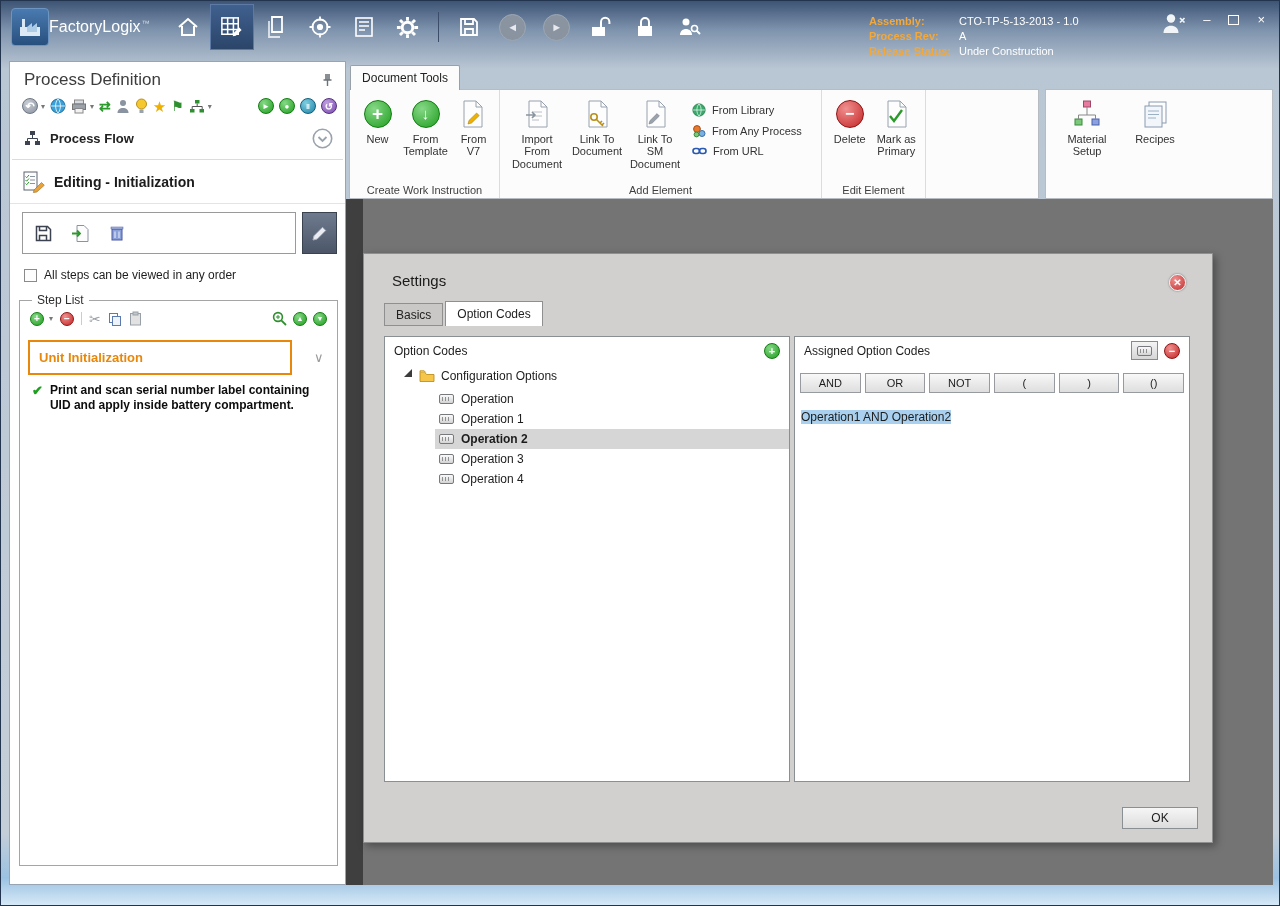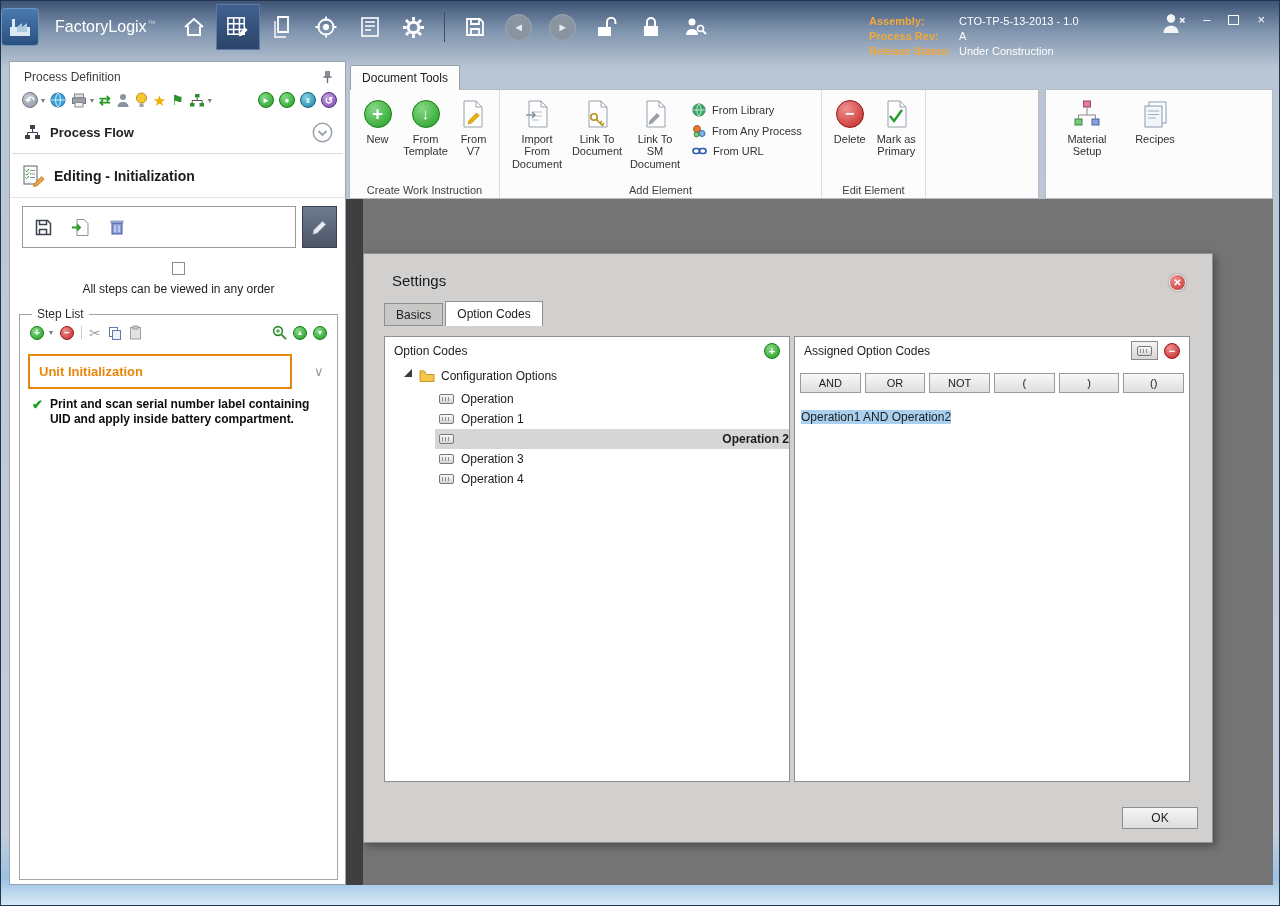--- a/index.html
+++ b/index.html
@@ -7,21 +7,21 @@
   body { font-family:"Liberation Sans", sans-serif; }
 
   .window{position:relative;width:1280px;height:906px;overflow:hidden;
     background:linear-gradient(180deg,#3d5475 0%,#7e93ad 3.2%,#b9c6d4 7.5%,#c4ced9 92%,#9bc1e2 97%,#d6e9f7 100%);
     border:1px solid #23354e;}
 
   
   .titlebar{position:absolute;top:0;left:0;width:100%;height:52px;
     background:linear-gradient(180deg,#243ess 0%,#223450 0%,#16243c 100%);
     display:flex;align-items:center;color:#fff;}
-  .logo{display:flex;align-items:center;gap:16px;}
+  .logo{display:flex;align-items:center;margin-left:10px;gap:0;}
   .logo-badge{width:38px;height:38px;border-radius:4px;border:1px solid #6c95c2;
     background:linear-gradient(180deg,#4a7ab0,#28507e);display:flex;align-items:center;justify-content:center;}
   .tm{font-size:8px;vertical-align:super;color:#cdd8e4;margin-left:1px;}
   .tb-nav{display:flex;align-items:center;margin-left:16px;}
   .tb-btn{width:44px;height:46px;display:flex;align-items:center;justify-content:center;cursor:pointer;}
   .tb-btn.active{background:linear-gradient(180deg,#40608e,#2b4569);border:1px solid #5d7aa6;}
   .tb-sep{width:1px;height:30px;background:#3b4d68;margin:0 8px;}
   .nav-circle{width:27px;height:27px;border-radius:50%;background:#8a93a0;border:1px solid #9ea8b4;
     display:flex;align-items:center;justify-content:center;color:#e6eaef;font-size:11px;}
   .asm{position:absolute;left:868px;top:13px;font-size:11px;line-height:15px;display:grid;
@@ -30,21 +30,21 @@
   .asm .val{color:#ffffff;white-space:nowrap;}
   .win-controls{position:absolute;right:14px;top:12px;display:flex;align-items:center;gap:18px;color:#fff;}
   .wc{font-size:13px;line-height:13px;cursor:pointer;}
   .wc-max{width:11px;height:10px;border:1px solid #fff;display:inline-block;}
   .user-badge{position:absolute;right:92px;top:10px;cursor:pointer;}
 
   
   .left-panel{position:absolute;left:8px;top:60px;width:337px;height:824px;background:#fff;
     border:1px solid #97a4b4;overflow:hidden;}
   .lp-title-row{display:flex;justify-content:space-between;align-items:center;padding:8px 12px 2px 14px;
-    font-size:12px;color:#3d3d3d;}
+    font-size:17px;color:#3d3d3d;}
   .lp-toolbar{display:flex;align-items:center;gap:5px;padding:6px 8px 4px 12px;}
   .caret{font-size:8px;color:#777;margin-left:-2px;}
   .mini-circ{border-radius:50%;display:inline-flex;align-items:center;justify-content:center;color:#fff;font-weight:bold;}
   .c-green{background:radial-gradient(circle at 35% 30%,#86d886,#1f9e1f);border:1px solid #0f7c0f;}
   .c-red{background:radial-gradient(circle at 35% 30%,#f09090,#c42424);border:1px solid #8f1414;}
   .c-teal{background:radial-gradient(circle at 35% 30%,#7ecee0,#1f84a8);border:1px solid #105e7c;}
   .c-purple{background:radial-gradient(circle at 35% 30%,#c0a0e0,#7a48b0);border:1px solid #53307c;}
   .c-gray{background:radial-gradient(circle at 35% 30%,#c8cdd4,#8a93a0);border:1px solid #6d7684;}
   .sz16{width:16px;height:16px;font-size:11px;}
   .sz14{width:14px;height:14px;font-size:10px;}
@@ -52,21 +52,21 @@
   .lp-flow-row .flow-label{font-weight:bold;font-size:13px;color:#222;}
   .lp-flow-row .collapse{margin-left:auto;}
   .lp-divider{border-top:1px solid #dcdcdc;margin:0 2px;}
   .lp-edit-row{display:flex;align-items:center;gap:9px;padding:10px 10px 10px 12px;border-bottom:1px solid #e4e4e4;}
   .lp-edit-row .edit-label{font-weight:bold;font-size:14px;color:#1c1c1c;}
   .lp-btnbar{margin:8px 8px 4px 12px;display:flex;align-items:stretch;}
   .btn-group{display:flex;gap:5px;padding:4px;border:1px solid #9a9a9a;background:#fff;width:284px;height:42px;}
   .sq-btn{width:32px;height:32px;display:flex;align-items:center;justify-content:center;cursor:pointer;}
   .pencil-btn{margin-left:6px;width:36px;height:42px;background:linear-gradient(180deg,#6e7a8e,#4c5668);
     border:1px solid #39424f;display:flex;align-items:center;justify-content:center;cursor:pointer;}
-  .lp-check{display:flex;align-items:center;gap:7px;padding:10px 12px 8px 14px;font-size:12px;color:#1d1d1d;flex-direction:column;}
+  .lp-check{display:flex;align-items:center;gap:7px;padding:10px 12px 8px 14px;font-size:12px;color:#1d1d1d;}
   .checkbox{width:13px;height:13px;border:1px solid #8a8a8a;background:#fdfdfd;display:inline-block;cursor:pointer;}
   .step-list{position:relative;margin:10px 7px 0 9px;border:1px solid #a5a5a5;height:566px;background:#fff;}
   .step-list-label{position:absolute;top:-8px;left:12px;background:#fff;padding:0 5px;font-size:12px;color:#2d2d2d;}
   .sl-toolbar{display:flex;align-items:center;gap:7px;padding:10px 10px 6px 10px;}
   .sl-sep{width:1px;height:13px;background:#ccc;}
   .sl-right{margin-left:auto;display:flex;gap:6px;align-items:center;}
   .step-item{margin:8px 10px 2px 8px;display:flex;align-items:center;}
   .step-box{width:264px;height:35px;border:2px solid #e8870a;background:#fff;display:flex;align-items:center;
     padding:0 9px;font-weight:bold;color:#e8870a;font-size:13px;cursor:pointer;}
   .step-chevron{margin-left:22px;color:#9a9a9a;font-size:13px;cursor:pointer;}
@@ -115,21 +115,21 @@
   .pane-hd .spacer{flex:1;}
   .kbd-btn{width:27px;height:19px;border:1px solid #8a8a8a;background:linear-gradient(#f4f4f4,#d6d6d6);
     display:flex;align-items:center;justify-content:center;cursor:pointer;}
   .kbd-icon{position:relative;width:15px;height:10px;border:1px solid #77797c;border-radius:2px;
     background:linear-gradient(#fafafa,#d4d4d4);display:inline-block;flex:0 0 auto;}
   .kbd-icon::before{content:"";position:absolute;left:2px;right:2px;top:2px;height:4px;
     background:repeating-linear-gradient(90deg,#8d8f92 0 1px,transparent 1px 3px);}
   .tree{font-size:12px;color:#1c1c1c;padding-top:5px;}
   .tree-root{display:flex;align-items:flex-start;gap:6px;height:20px;padding-left:19px;}
   .tree-item{display:flex;align-items:center;gap:7px;height:20px;margin-left:50px;padding-left:4px;cursor:pointer;}
-  .tree-item.selected{background:#d6d6d6;font-weight:bold;justify-content:space-between;}
+  .tree-item.selected{background:#d6d6d6;font-weight:bold;}
   .ops-row{display:flex;gap:4px;margin:9px 5px 7px 5px;}
   .op-btn{flex:1;height:20px;font-size:11px;color:#1d1d1d;background:linear-gradient(#f8f8f8,#dedede);
     border:1px solid #979ba0;display:flex;align-items:center;justify-content:center;cursor:pointer;}
   .expr{margin:17px 6px;font-size:12px;color:#1c1c1c;}
   .expr .sel{background:#a9d1ef;}
   .ok-btn{position:absolute;right:14px;bottom:13px;width:76px;height:22px;
     background:linear-gradient(#f6f6f6,#dcdcdc);border:1px solid #8a8f94;font-size:12px;color:#1d1d1d;
     display:flex;align-items:center;justify-content:center;cursor:pointer;}
 
   svg{display:block;}

